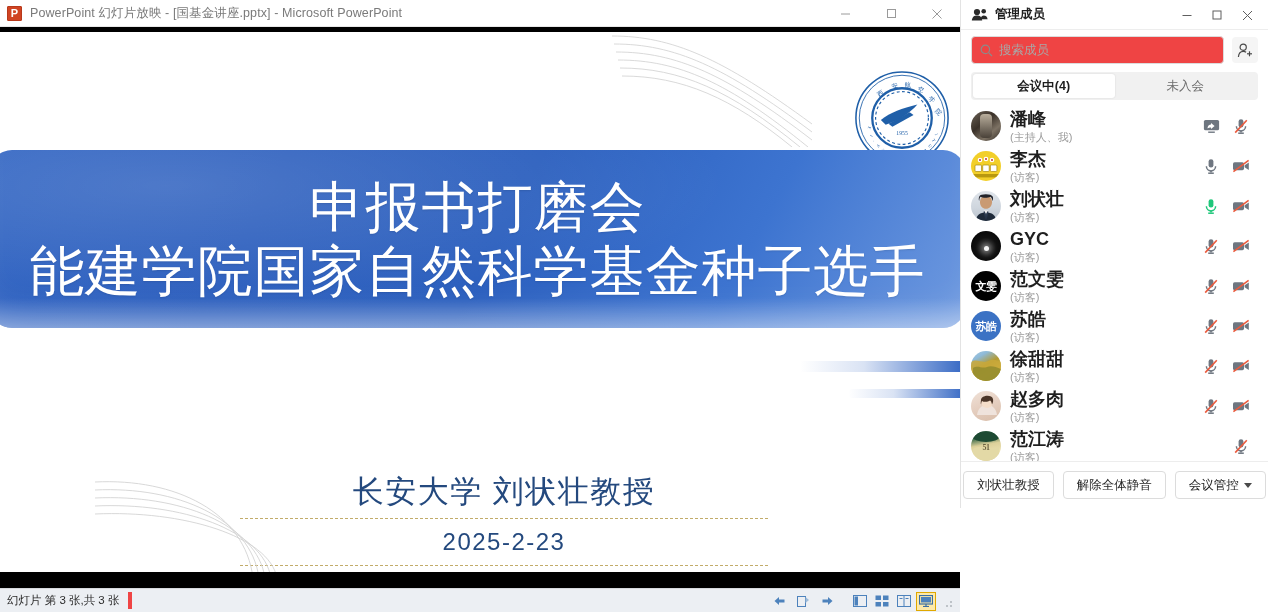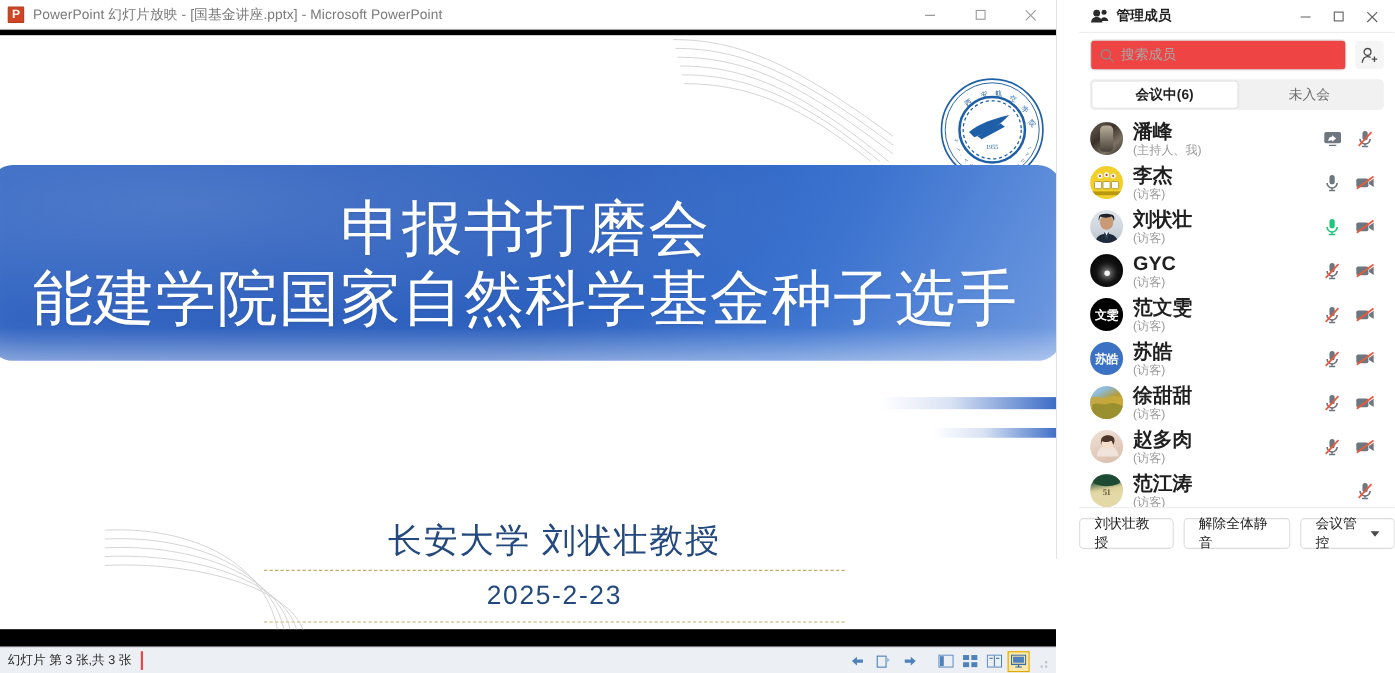--- a/index.html
+++ b/index.html
@@ -123,21 +123,21 @@
   
   #ppt-statusbar {
     position: absolute; left: 0; bottom: 0; width: 960px; height: 24px;
     background: #eceff3;
     border-top: 1px solid #d6d9de;
     display: flex; align-items: center;
   }
   #status-slide-text {
     font-size: 11.5px; color: #2b2b2b;
     padding-left: 7px; padding-right: 9px;
-    border-right: 2px solid #ef4444;
+    border-right: 4px solid #ef4444;
     height: 17px; display: flex; align-items: center;
   }
   #status-right {
     position: absolute; right: 6px; top: 0; height: 24px;
     display: flex; align-items: center; gap: 0px;
   }
   .sb-btn {
     width: 24px; height: 21px;
     display: flex; align-items: center; justify-content: center;
     color: #3b6ea5;
@@ -150,21 +150,21 @@
   .sb-view.active {
     background: #fde9a9; border: 1px solid #e0a800;
   }
   #sb-grip { width: 12px; height: 14px; margin-left: 6px; opacity: .55; }
 
   
   #members-panel {
     position: absolute; left: 960px; top: 0; width: 308px; height: 508px;
     background: #ffffff;
     border-left: 1px solid #e3e3e3;
-    display: flex; flex-direction: column; padding-left: 20px;
+    display: flex; flex-direction: column;
   }
   #mp-titlebar {
     height: 30px; flex: 0 0 30px;
     display: flex; align-items: center;
     border-bottom: 1px solid #ededed;
     position: relative;
   }
   #mp-people-icon { margin-left: 10px; margin-right: 7px; display: flex; color: #333; }
   #mp-title-text { font-size: 12.5px; color: #1f1f1f; font-weight: bold; }
   .mp-winbtn {
@@ -463,21 +463,21 @@
         <svg width="16" height="15" viewBox="0 0 16 15">
           <circle cx="6.2" cy="4.2" r="3.1" fill="none" stroke="currentColor" stroke-width="1.2"></circle>
           <path d="M1.4 14 C1.8 9.9 3.9 8.4 6.2 8.4 C7.3 8.4 8.3 8.7 9.1 9.3" fill="none" stroke="currentColor" stroke-width="1.2"></path>
           <line x1="12.5" y1="8.3" x2="12.5" y2="13.3" stroke="currentColor" stroke-width="1.2"></line>
           <line x1="10" y1="10.8" x2="15" y2="10.8" stroke="currentColor" stroke-width="1.2"></line>
         </svg>
       </div>
     </div>
 
     <div id="mp-tabs">
-      <div class="mp-tab active">会议中(6)</div>
+      <div class="mp-tab active">会议中(4)</div>
       <div class="mp-tab">未入会</div>
     </div>
 
     <div id="member-list">
         <div class="member-row">
           <div class="avatar">
             <div style="position:absolute;inset:0;background:linear-gradient(140deg,#6d6458 0%,#3a3129 40%,#7d7264 70%,#2e2822 100%)"></div>
             <div style="position:absolute;left:9px;top:3px;width:12px;height:24px;background:linear-gradient(180deg,#b9ae9c,#4a4239);border-radius:4px"></div>
           </div>
           <div class="mi-text">

